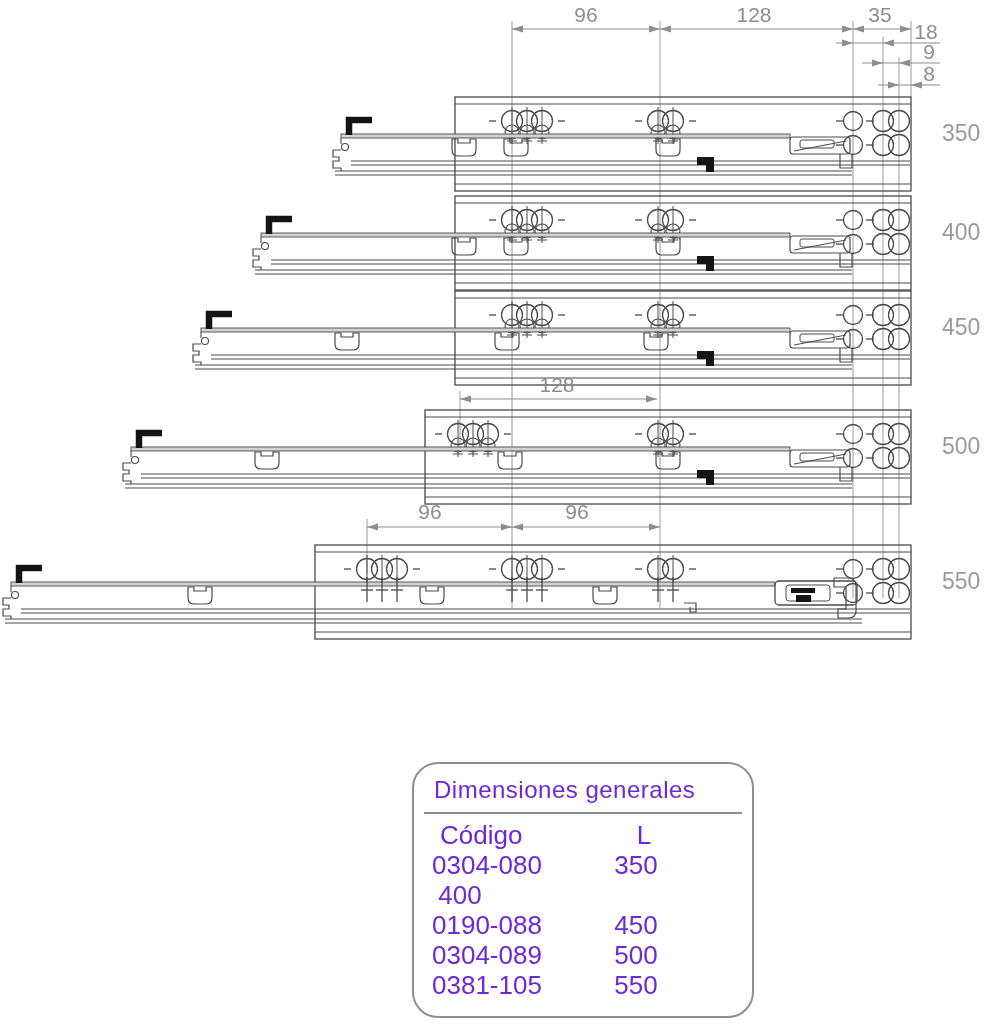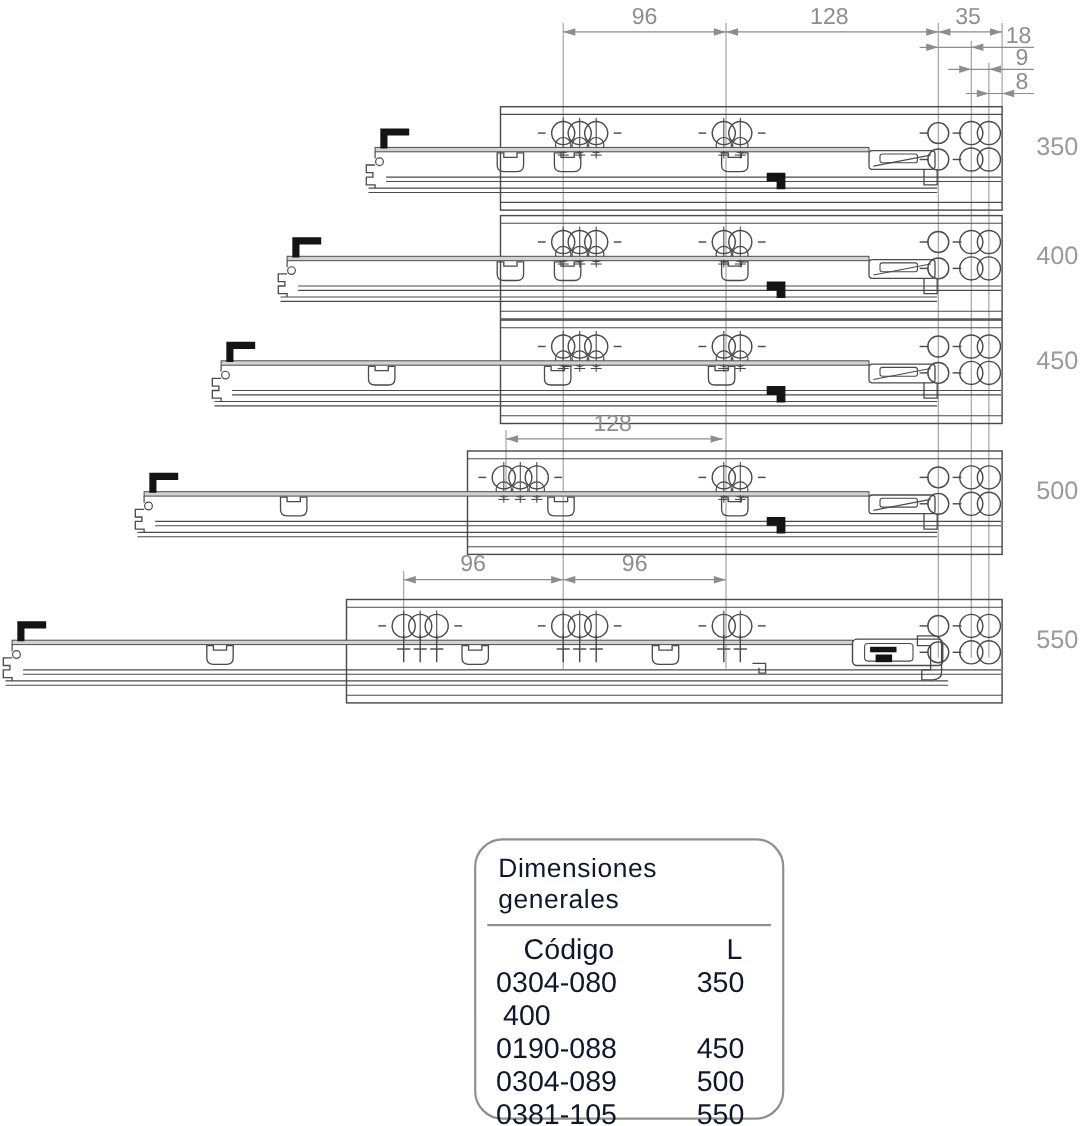--- a/index.html
+++ b/index.html
@@ -1,26 +1,26 @@
 <!DOCTYPE html>
 <html><head>
 <meta charset="utf-8">
 <style>
   html,body{margin:0;padding:0;background:#fff;}
   .canvas{position:relative;width:987px;height:1024px;background:#ffffff;overflow:hidden;
           font-family:"Liberation Sans", sans-serif;}
   svg{position:absolute;left:0;top:0;font-family:"Liberation Sans", sans-serif;}
-  .dims-table{position:absolute;left:431px;top:762px;width:282px;height:256px;box-sizing:border-box;
-              border:2px solid #8f8f8f;border-radius:26px;color:#0f172a;background:#fff;}
+  .dims-table{position:absolute;left:412px;top:762px;width:342px;height:256px;box-sizing:border-box;
+              border:2px solid #8f8f8f;border-radius:26px;color:#6d28d9;background:#fff;}
   .tbl-title{font-size:24px;padding:12px 0 8px 20px;letter-spacing:0.5px;}
   .tbl-sep{border-top:2px solid #8f8f8f;margin:0 10px 6px 10px;}
   .tbl-row{display:flex;font-size:26px;line-height:30px;}
   .tbl-row .c1{width:158px;padding-left:18px;white-space:nowrap;}
   .tbl-row .c2{width:92px;text-align:center;}
-  .tbl-header .c1{padding-left:26px;margin-left:17px;}
+  .tbl-header .c1{padding-left:26px;}
 </style>
 </head>
 <body>
 
 <div class="canvas">
   <svg id="diagram" width="987" height="700" viewBox="0 0 987 700">
       <g stroke="#9c9c9c" stroke-width="1">
         <line x1="512" y1="21" x2="512" y2="608"></line>
         <line x1="660" y1="21" x2="660" y2="608"></line>
         <line x1="853" y1="21" x2="853" y2="598"></line>

